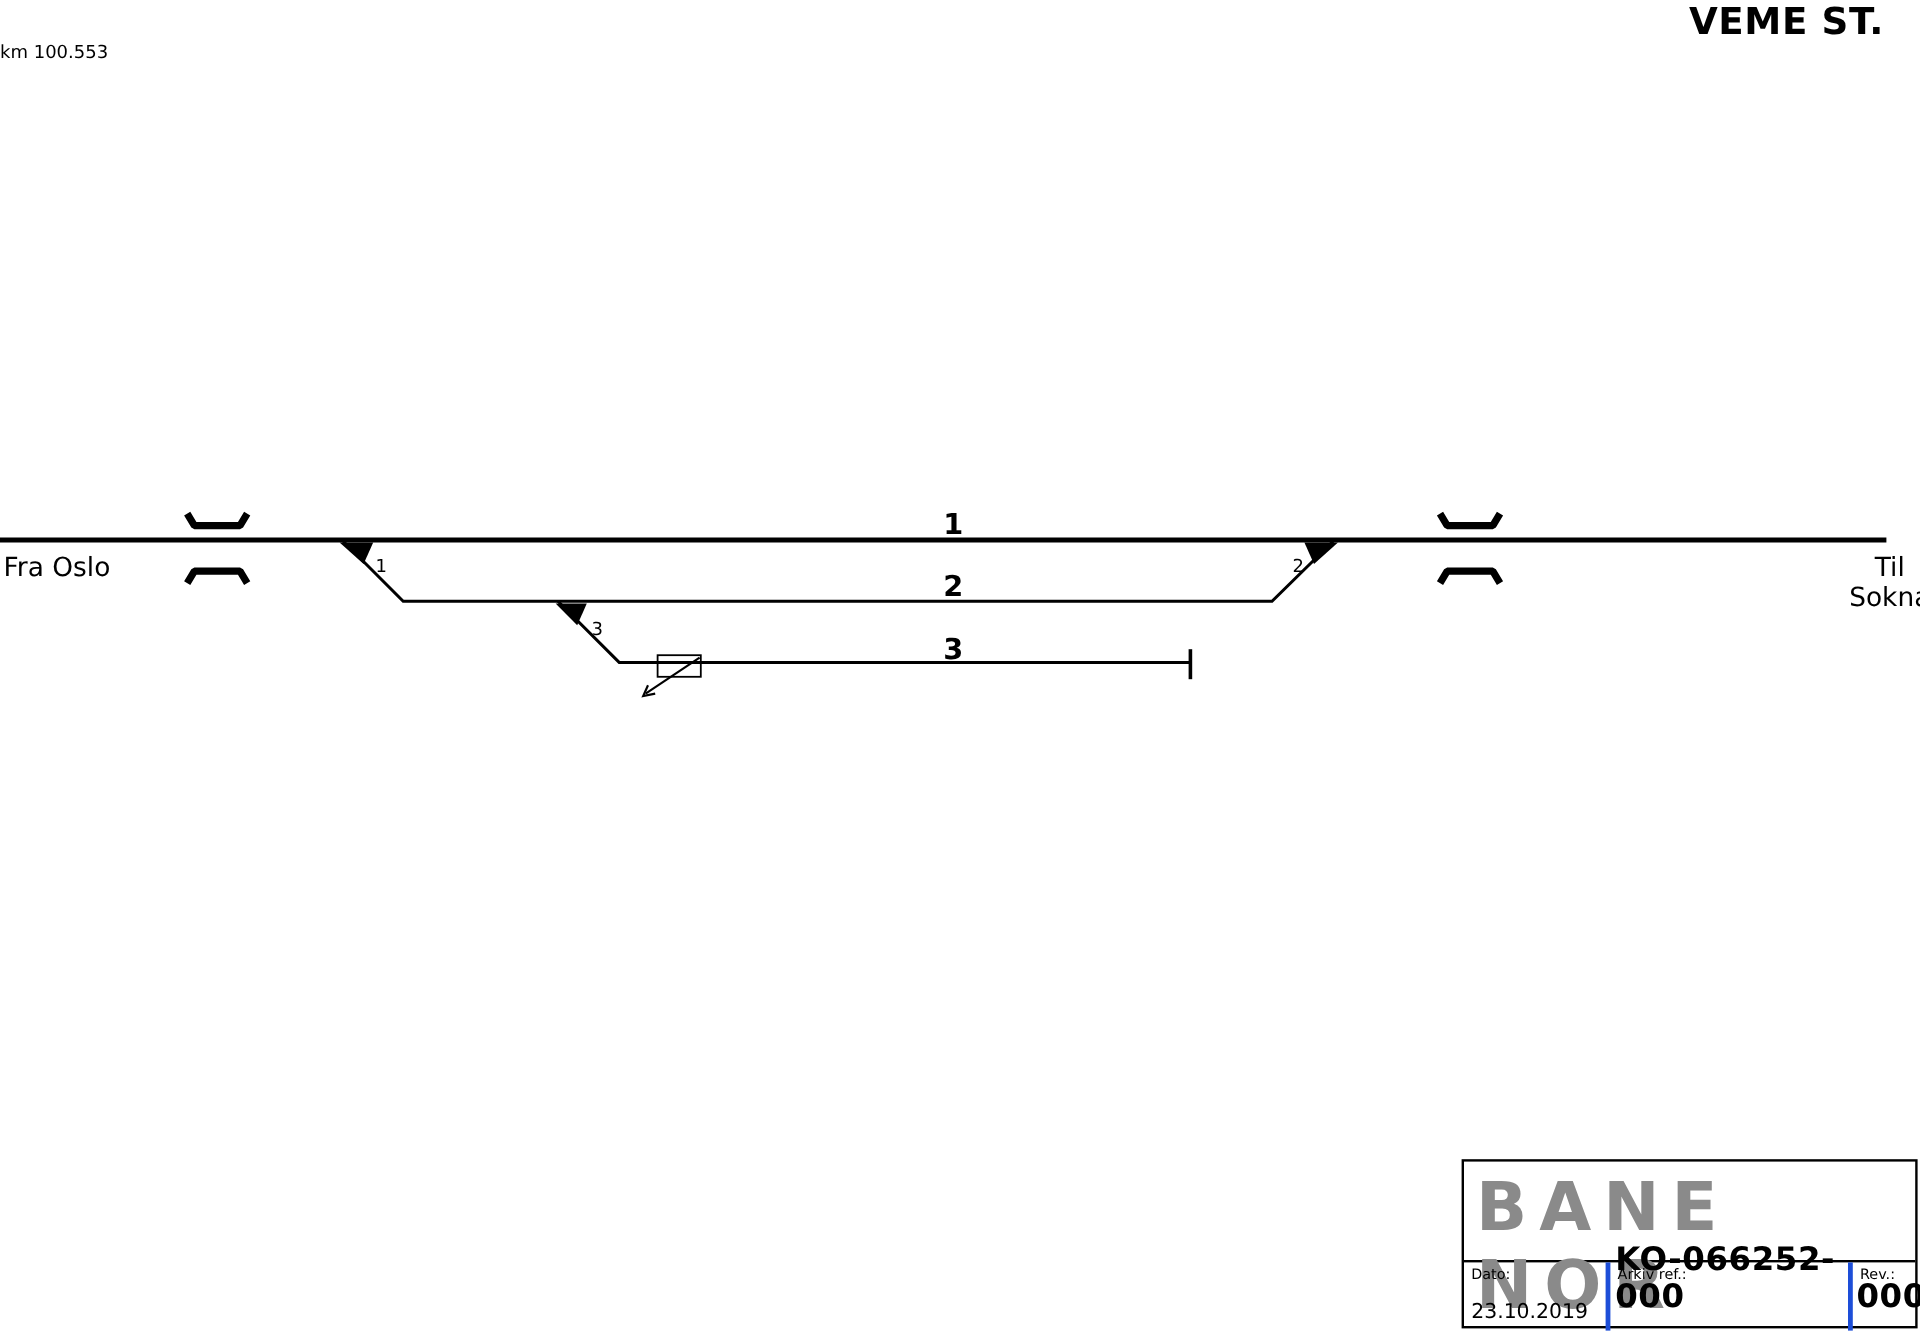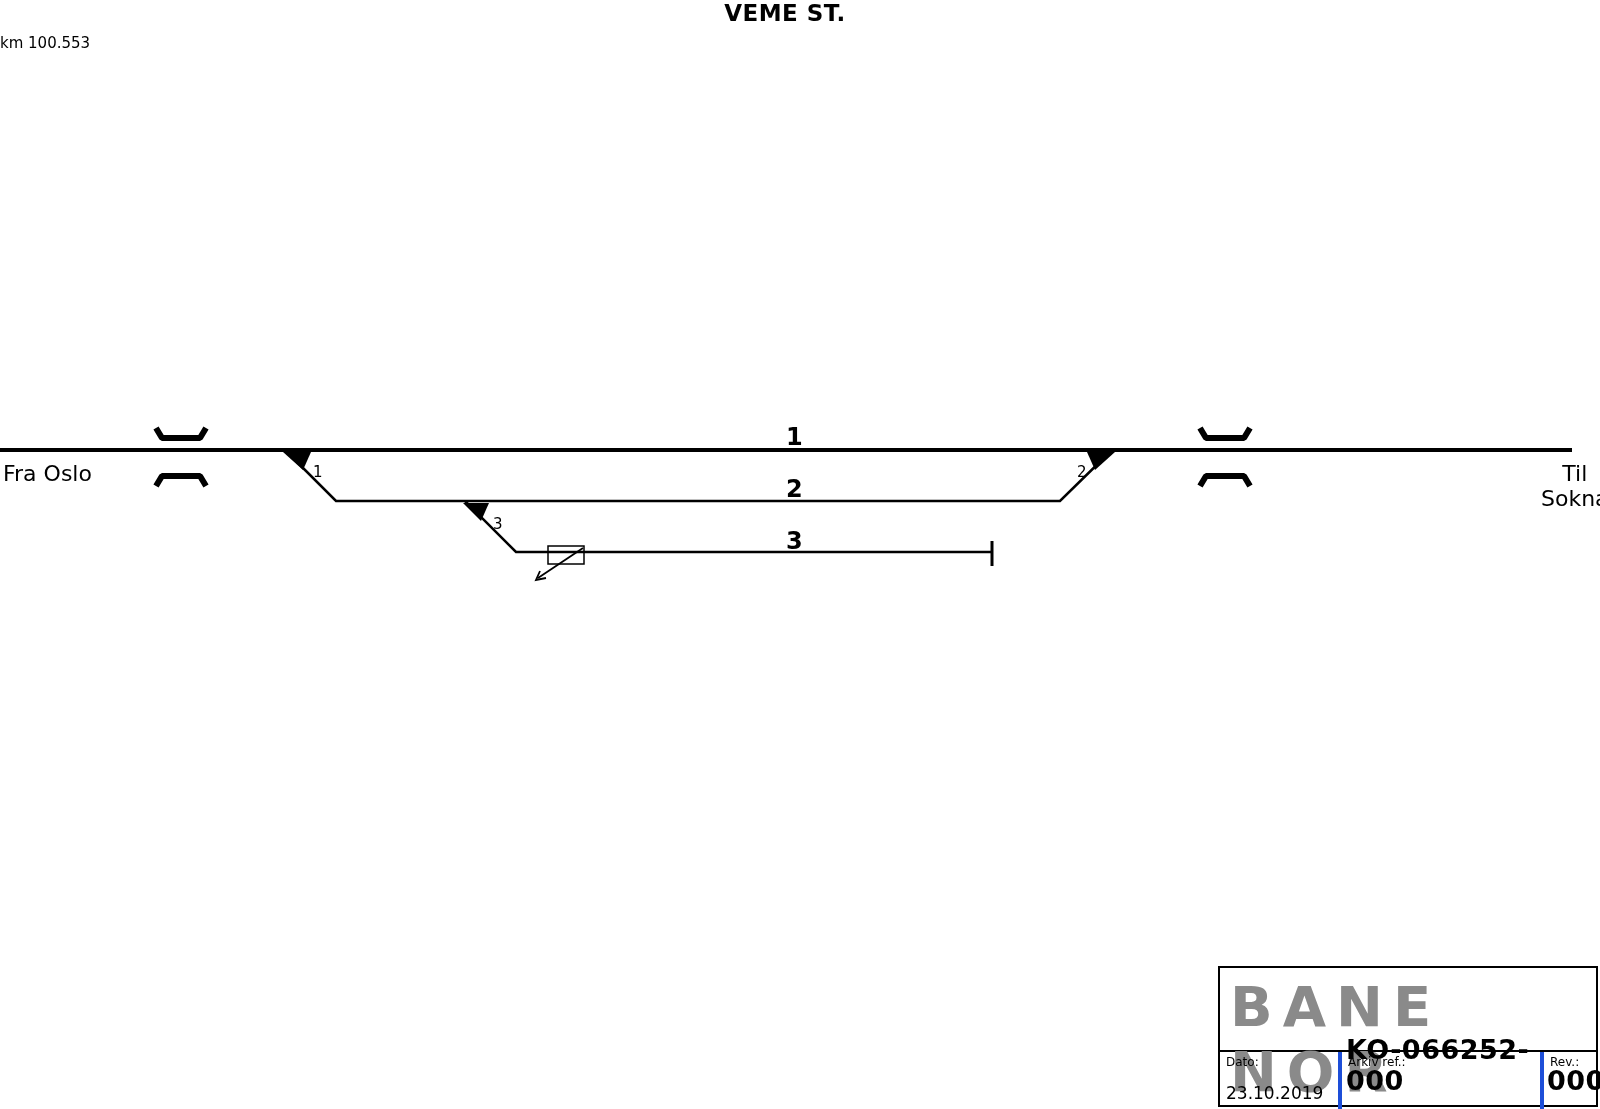--- a/index.html
+++ b/index.html
@@ -1,17 +1,17 @@
 <!DOCTYPE html>
 <html><head>
   <meta charset="utf-8">
   <style>
     html, body { margin: 0; padding: 0; background: #ffffff; }
     body { width: 1600px; height: 1109px; position: relative; overflow: hidden; font-family: "DejaVu Sans", sans-serif; color: #000; }
-    .title { position: absolute; left: 0; width: 1570px; top: 0; text-align: center; font-weight: bold; font-size: 23px; letter-spacing: 0.5px; }
+    .title { position: absolute; left: 0; width: 1570px; top: 0; text-align: right; font-weight: bold; font-size: 31px; letter-spacing: 0.5px; }
     .subtitle { position: absolute; left: 0; width: 1570px; top: 34px; text-align: left; font-size: 15px; }
     svg.diagram { position: absolute; left: 0; top: 0; }
     .lbl { position: absolute; font-size: 22px; margin-top: 24px; }
     .tracknum { position: absolute; font-size: 24px; font-weight: bold; }
     .switchnum { position: absolute; font-size: 15px; }
     .titleblock { position: absolute; left: 1218px; top: 966px; width: 380px; height: 141px; border: 2px solid #000; box-sizing: border-box; }
     .logo-row { height: 82px; border-bottom: 2px solid #000; position: relative; }
     .logo { position: absolute; left: 10px; top: 6px; font-family: "DejaVu Sans", sans-serif; font-weight: bold; font-size: 56px; color: #8a8a8a; letter-spacing: 10px; }
     .info-row { display: flex; height: 57px; }
     .cell { position: relative; border-right: 4px solid #1d4ed8; box-sizing: border-box; }

